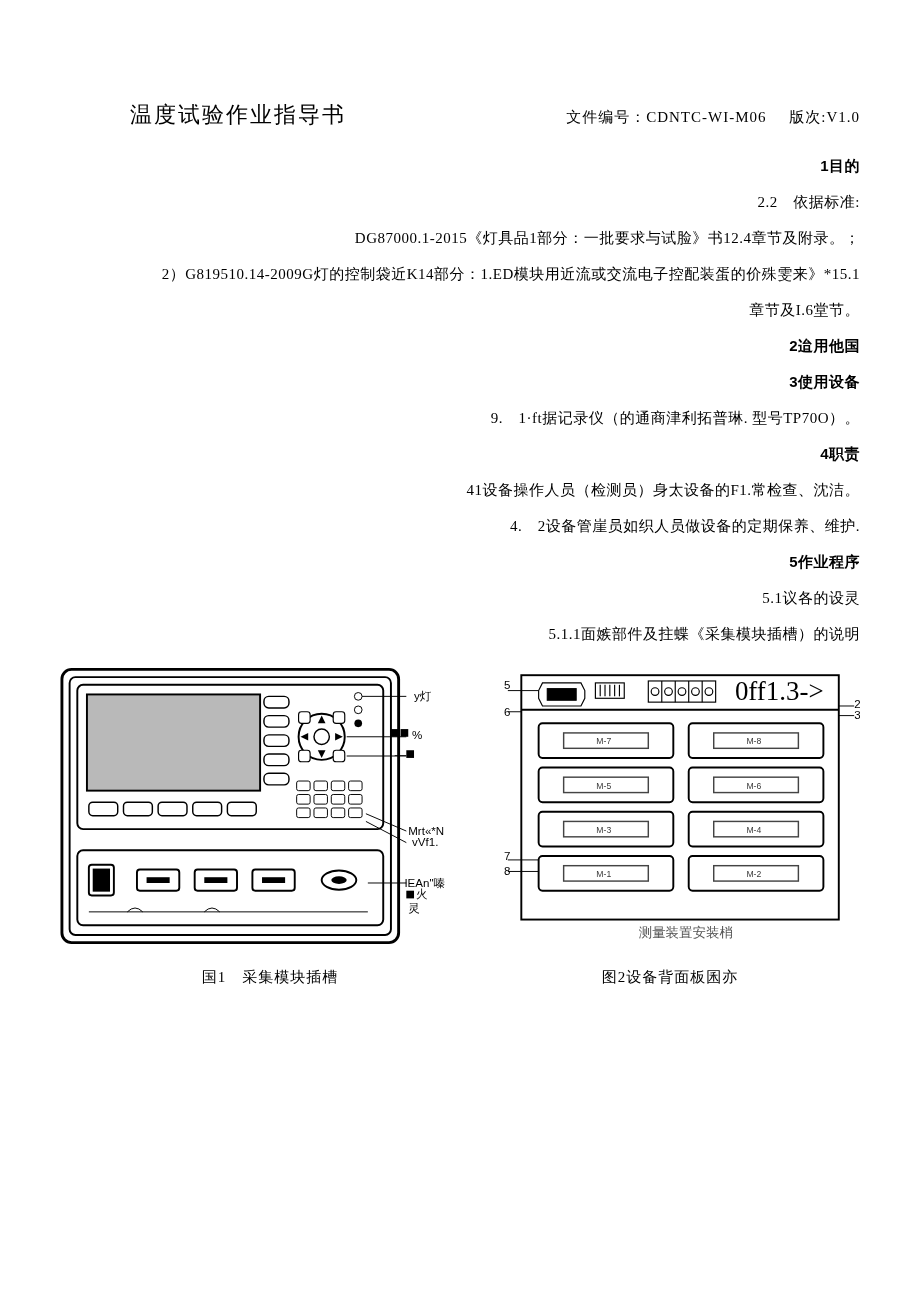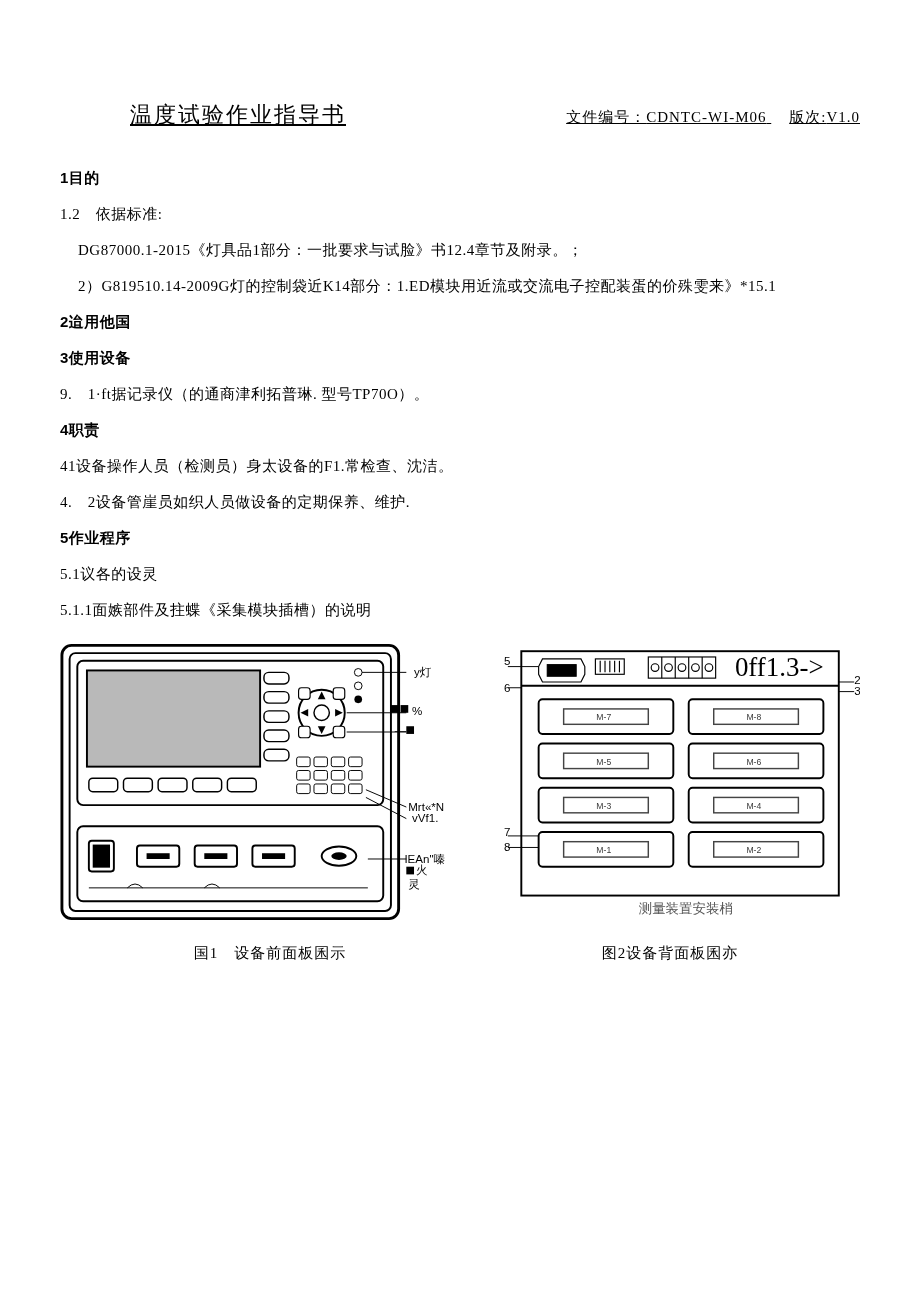--- a/index.html
+++ b/index.html
@@ -12,42 +12,42 @@
   .page {
     width: 920px;
     min-height: 1301px;
     box-sizing: border-box;
     padding: 100px 60px 60px 60px;
     position: relative;
   }
   .header-row {
     display: flex;
     align-items: baseline;
-    margin-bottom: 30px;
-    text-decoration: underline;
+    margin-bottom: 18px;
   }
   .title {
     font-size: 22px;
     font-weight: normal;
     letter-spacing: 2px;
     margin-left: 70px;
     flex: 1;
   }
   .doc-meta {
     font-size: 15px;
     letter-spacing: 1px;
   }
   .doc-meta .ver {
     margin-left: 18px;
     text-align: right;
   }
   .section {
     font-size: 15px;
     line-height: 2.4;
     letter-spacing: 0.5px;
+    text-align: right;
   }
   .section .h {
     font-weight: bold;
     font-size: 15px;
   }
   .section .h .num {
     font-family: Arial, sans-serif;
     font-weight: bold;
   }
   .indent {
@@ -104,23 +104,24 @@
   <div class="header-row">
     <div class="title">温度试验作业指导书</div>
     <div class="doc-meta">
       <span>文件编号：</span><span>CDNTC-WI-M06</span>
       <span class="ver"><span>版次:</span><span>V1.0</span></span>
     </div>
   </div>
 
   <div class="section">
     <div class="h"><span class="num">1目的</span></div>
-    <div>1.2 依据标准:</div>
+    <div>2.2 依据标准:</div>
     <div><span class="indent">DG87000.1-2015《灯具品1部分：一批要求与试脸》书12.4章节及附录。；</span></div>
     <div><span class="indent">2）G819510.14-2009G灯的控制袋近K14部分：1.ED模块用近流或交流电子控配装蛋的价殊雯来》*15.1</span></div>
+    <div>章节及I.6堂节。</div>
 
     <div class="h"><span class="num">2迨用他国</span></div>
 
     <div class="h"><span class="num">3使用设备</span></div>
     <div>9. 1·ft据记录仪（的通商津利拓普琳. 型号TP70O）。</div>
 
     <div class="h"><span class="num">4职责</span></div>
     <div>41设备操作人员（检测员）身太设备的F1.常检查、沈洁。</div>
     <div>4. 2设备管崖员如织人员做设备的定期保养、维护.</div>
 
@@ -323,17 +324,17 @@
       </g>
       <text class="svg-annot" x="364" y="42">2</text>
       <text class="svg-annot" x="364" y="54">3</text>
 
       <text class="svg-label" x="140" y="280" style="font-size:14px;fill:#555">测量装置安装梢</text>
     </svg>
 
   </div>
 
   <div class="captions">
-    <div class="cap1">国1 设备前面板囷示</div>
+    <div class="cap1">国1 采集模块插槽</div>
     <div class="cap2">图2设备背面板囷亦</div>
   </div>
 
 </div>
 
 </body></html>

